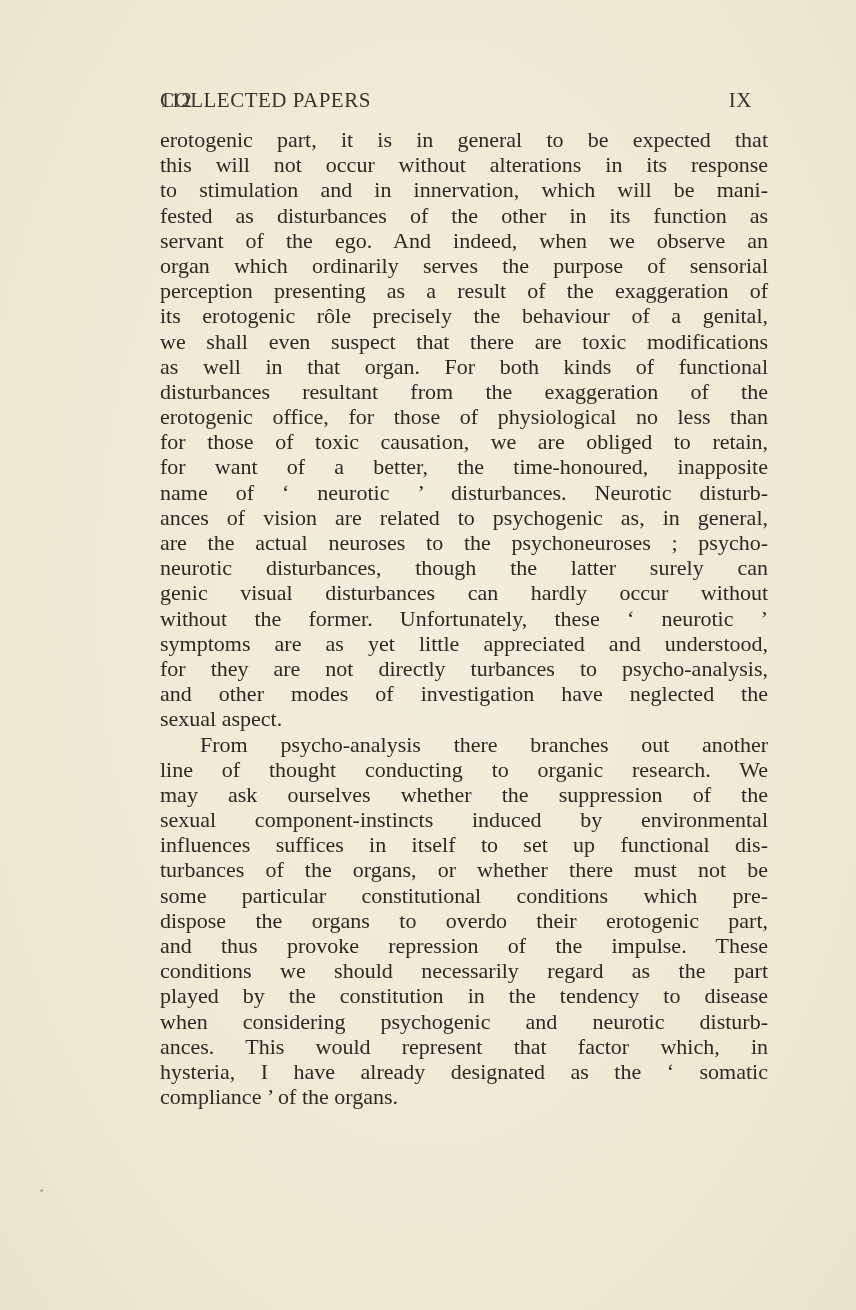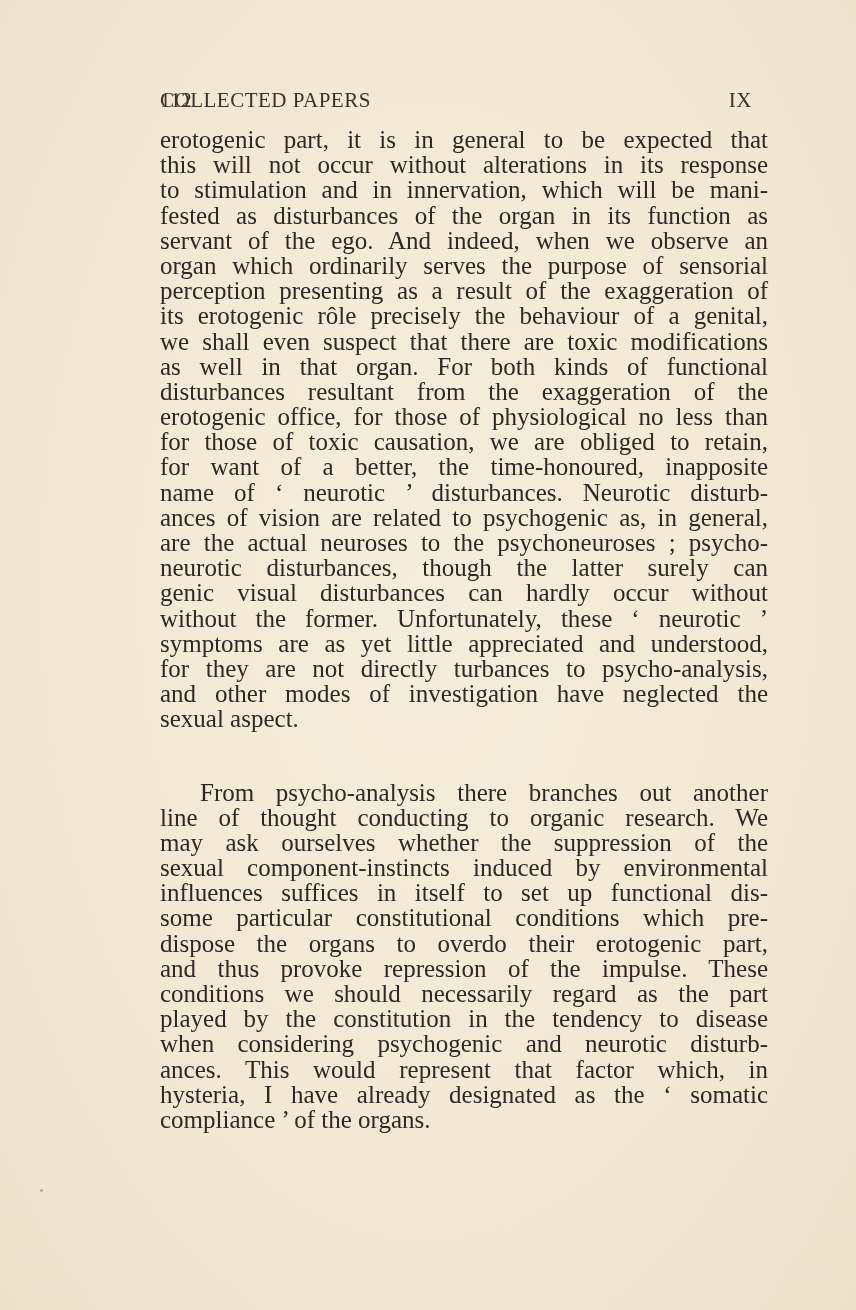--- a/index.html
+++ b/index.html
@@ -36,33 +36,33 @@
   .running-head .page-number { position: absolute; left: 0; top: 0; }
   .running-head .book-title { position: absolute; left: 0; right: 0; text-align: left; top: 0; }
   .running-head .chapter-number { position: absolute; right: 16px; top: 0; }
 
   .body-text {
     position: absolute;
     left: 160px;
     top: 127px;
     width: 608px;
     font-family: "Liberation Serif", "DejaVu Serif", serif;
-    font-size: 25px;
+    font-size: 22px;
     line-height: 25.2px;
     color: #2e2924;
   }
   .line {
     display: block;
     white-space: nowrap;
     text-align: justify;
     text-align-last: justify;
     height: 25.2px;
   }
   .line.last { text-align-last: left; }
-  .line.indent { padding-left: 40px; margin-top: 48px; }
+  .line.indent { padding-left: 40px; }
   .speck {
     position: absolute;
     left: 40px;
     top: 1189px;
     width: 3px;
     height: 3px;
     border-radius: 50%;
     background: #8a7f72;
     opacity: 0.6;
   }
@@ -75,21 +75,21 @@
     <span class="page-number">112</span>
     <span class="book-title">COLLECTED PAPERS</span>
     <span class="chapter-number">IX</span>
   </div>
 
   <div class="body-text" id="body-text">
       <div>
         <span class="line">erotogenic part, it is in general to be expected that</span>
         <span class="line">this will not occur without alterations in its response</span>
         <span class="line">to stimulation and in innervation, which will be mani-</span>
-        <span class="line">fested as disturbances of the organ in its function as</span>
+        <span class="line">fested as disturbances of the other in its function as</span>
         <span class="line">servant of the ego.  And indeed, when we observe an</span>
         <span class="line">organ which ordinarily serves the purpose of sensorial</span>
         <span class="line">perception presenting as a result of the exaggeration of</span>
         <span class="line">its erotogenic rôle precisely the behaviour of a genital,</span>
         <span class="line">we shall even suspect that there are toxic modifications</span>
         <span class="line">as well in that organ.  For both kinds of functional</span>
         <span class="line">disturbances resultant from the exaggeration of the</span>
         <span class="line">erotogenic office, for those of physiological no less than</span>
         <span class="line">for those of toxic causation, we are obliged to retain,</span>
         <span class="line">for want of a better, the time-honoured, inapposite</span>
@@ -103,20 +103,21 @@
         <span class="line">for they are not directly turbances to psycho-analysis,</span>
         <span class="line">and other modes of investigation have neglected the</span>
         <span class="line last">sexual aspect.</span>
       </div>
       <div>
         <span class="line indent">From psycho-analysis there branches out another</span>
         <span class="line">line of thought conducting to organic research.  We</span>
         <span class="line">may ask ourselves whether the suppression of the</span>
         <span class="line">sexual component-instincts induced by environmental</span>
         <span class="line">influences suffices in itself to set up functional dis-</span>
+        <span class="line">turbances of the organs, or whether there must not be</span>
         <span class="line">some particular constitutional conditions which pre-</span>
         <span class="line">dispose the organs to overdo their erotogenic part,</span>
         <span class="line">and thus provoke repression of the impulse.  These</span>
         <span class="line">conditions we should necessarily regard as the part</span>
         <span class="line">played by the constitution in the tendency to disease</span>
         <span class="line">when considering psychogenic and neurotic disturb-</span>
         <span class="line">ances.  This would represent that factor which, in</span>
         <span class="line">hysteria, I have already designated as the ‘ somatic</span>
         <span class="line last">compliance ’ of the organs.</span>
       </div>

